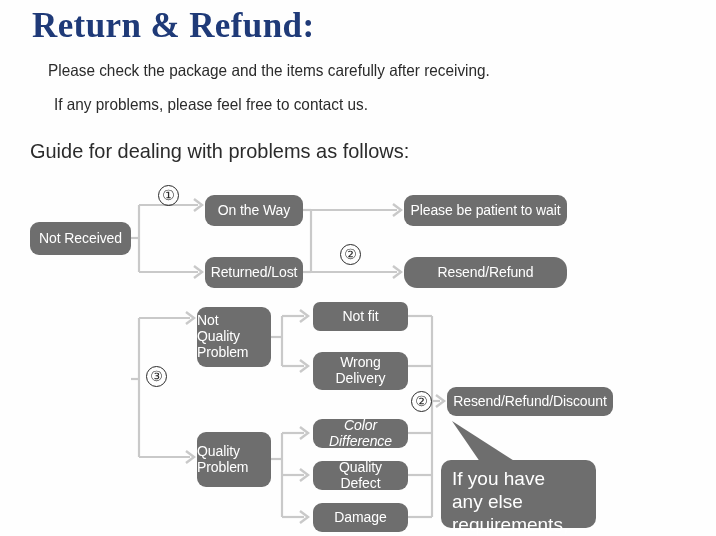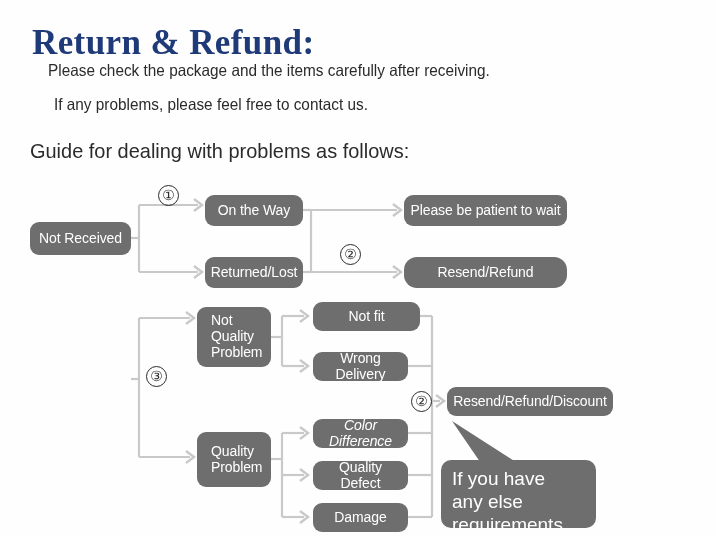--- a/index.html
+++ b/index.html
@@ -19,21 +19,21 @@
     position: absolute;
     left: 0; top: 0;
     width: 716px;
     height: 536px;
   }
 
   
   .title {
     position: absolute;
     left: 32px;
-    top: 23px;
+    top: 6px;
     font-family: "Liberation Serif", serif;
     font-weight: bold;
     font-size: 35px;
     letter-spacing: 0.4px;
     color: #1f3a78;
     white-space: nowrap;
   }
   .subline {
     position: absolute;
     font-family: "Liberation Sans", sans-serif;
@@ -71,21 +71,21 @@
     font-size: 14px;
     line-height: 1.12;
     box-sizing: border-box;
     padding: 2px 6px;
     white-space: pre-line;
     letter-spacing: -0.1px;
   }
   .node.left-al {
     justify-content: flex-start;
     text-align: left;
-    padding-left: 14px;
+    padding-left: 0;
   }
 
   
   .circnum {
     position: absolute;
     width: 21px;
     height: 21px;
     border: 1.4px solid #2a2a2a;
     border-radius: 50%;
     color: #2a2a2a;
@@ -201,23 +201,23 @@
   <div class="node" style="left:404px; top:257px; width:163px; height:31px;border-radius:13px;">Resend/Refund</div>
 
 
   <div class="node left-al" style="left:197px; top:307px; width:74px; height:60px;">Not
 Quality
 Problem</div>
 
   <div class="node left-al" style="left:197px; top:432px; width:74px; height:55px;">Quality
 Problem</div>
 
-  <div class="node" style="left:313px; top:302px; width:107px; height:29px;">Not fit</div>
-
-  <div class="node" style="left:313px; top:352px; width:95px; height:29px;">Wrong Delivery</div>
+  <div class="node" style="left:313px; top:302px; width:95px; height:29px;border-radius:7px;">Not fit</div>
+
+  <div class="node" style="left:313px; top:352px; width:95px; height:38px;">Wrong Delivery</div>
 
   <div class="node" style="left:313px; top:419px; width:95px; height:29px;font-style:italic;">Color Difference</div>
 
   <div class="node" style="left:313px; top:461px; width:95px; height:29px;">Quality Defect</div>
 
   <div class="node" style="left:313px; top:503px; width:95px; height:29px;">Damage</div>
 
   <div class="node" style="left:447px; top:387px; width:166px; height:29px;">Resend/Refund/Discount</div>
 
   <div class="circnum" style="left:158px; top:185px;">①</div>

